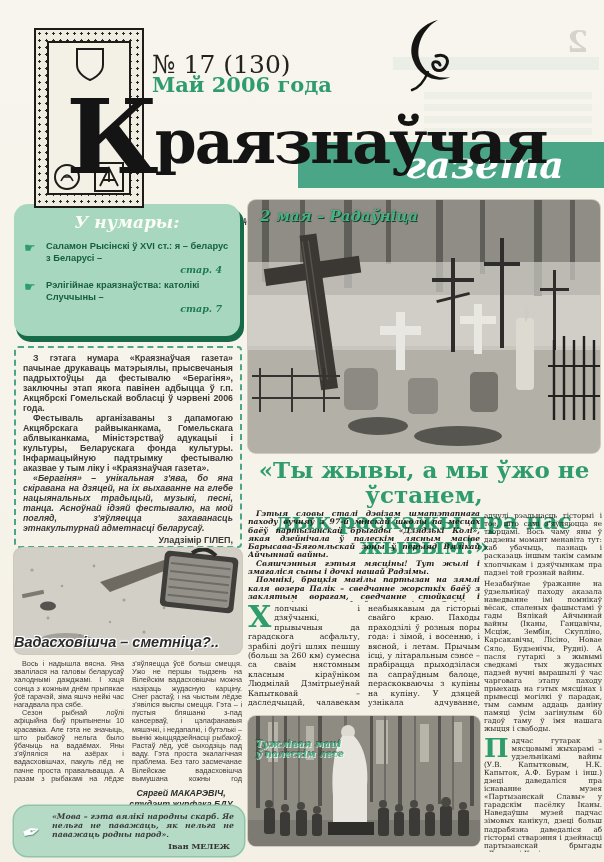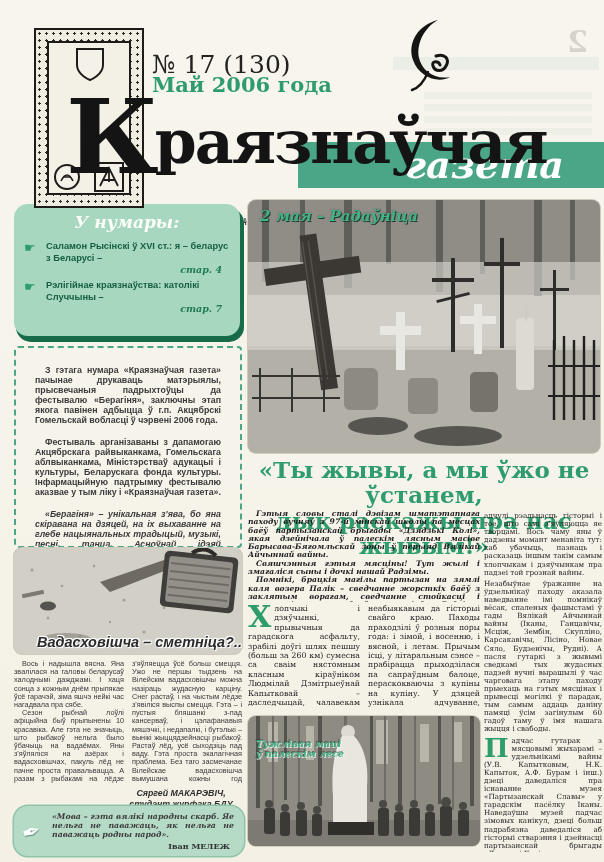--- a/index.html
+++ b/index.html
@@ -40,36 +40,36 @@
   .contents-title{text-align:center;font-style:italic;font-weight:bold;font-size:17px;color:#fdfdf8;margin:2px 0 8px;}
   .c-item{position:relative;padding-left:22px;margin-bottom:4px;}
   .finger{position:absolute;left:0;top:0;font-size:13px;color:#2f9c6e;font-family:"DejaVu Sans",sans-serif;}
   .c-text{font:bold 9.3px "Liberation Sans",sans-serif;color:#155f40;line-height:1.3;display:block;}
   .c-page{text-align:right;padding-right:8px;font-style:italic;font-weight:bold;font-size:9.5px;color:#1d7a52;}
 
   
   .festival{position:absolute;left:14px;top:346px;width:228px;height:202px;border:2px dashed #4aa687;
             border-radius:4px;padding:5px 7px;font:bold 8.8px/10px "Liberation Sans",sans-serif;
             color:#3b3b3b;text-align:justify;overflow:hidden;}
-  .festival p{margin:12px;text-indent:10px;}
+  .festival p{margin:0;text-indent:10px;}
   .festival .ital{font-style:italic;}
   .f-author{text-align:right;font-size:9px;margin-top:2px;}
 
   
   .photo{position:absolute;border-radius:8px;overflow:hidden;box-shadow:0 0 0 1px #cfcabc;background:#b8b5ad;margin:0;}
   .photo svg{display:block;}
   .photo-script{position:absolute;top:8px;left:12px;font-style:italic;font-weight:bold;font-size:15px;
                 color:#43b284;text-shadow:1px 1px 0 #203c2d,0 0 2px rgba(0,0,0,.4);line-height:1.1;}
   .photo-script.small{top:23px;left:8px;font-size:9.5px;
                 text-shadow:1px 1px 0 rgba(255,255,255,.75),-1px -1px 0 rgba(35,60,45,.55);}
   .photo-script.small span{display:block;}
 
   
   .res-photo{left:14px;top:548px;width:228px;height:106px;}
-  .res-title{position:absolute;bottom:4px;left:0;right:0;text-align:right;font:bold italic 14.5px "Liberation Sans",sans-serif;
+  .res-title{position:absolute;bottom:4px;left:0;right:0;text-align:left;font:bold italic 14.5px "Liberation Sans",sans-serif;
              font-style:italic;color:#2b2b2b;
              text-shadow:0 0 3px #fff,1px 1px 0 #fff,-1px -1px 0 #fff,1px -1px 0 #fff;}
   .res-article{position:absolute;left:14px;top:660px;width:228px;height:126px;overflow:hidden;
                column-count:2;column-gap:8px;font:7.3px/8.2px "Liberation Sans",sans-serif;
                color:#3a3a3a;text-align:justify;}
   .res-article p{margin:0;text-indent:8px;}
   .res-signoff{position:absolute;left:120px;top:788px;width:122px;text-align:center;
                font:bold italic 8.8px "Liberation Sans",sans-serif;font-style:italic;color:#2e2e2e;line-height:1.2;}
 
   

